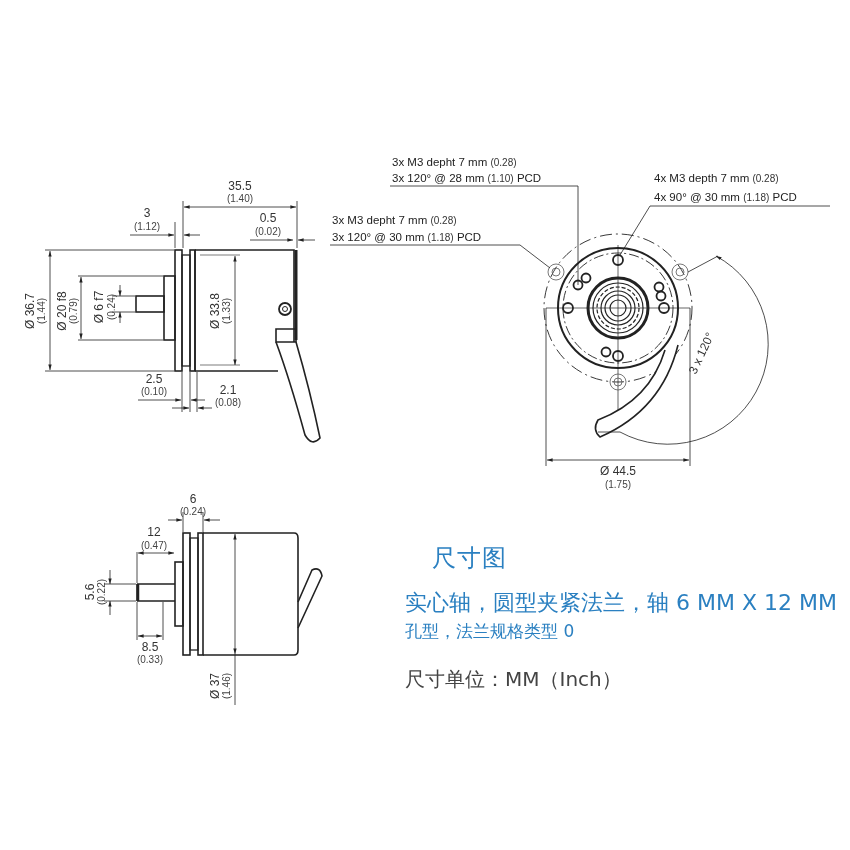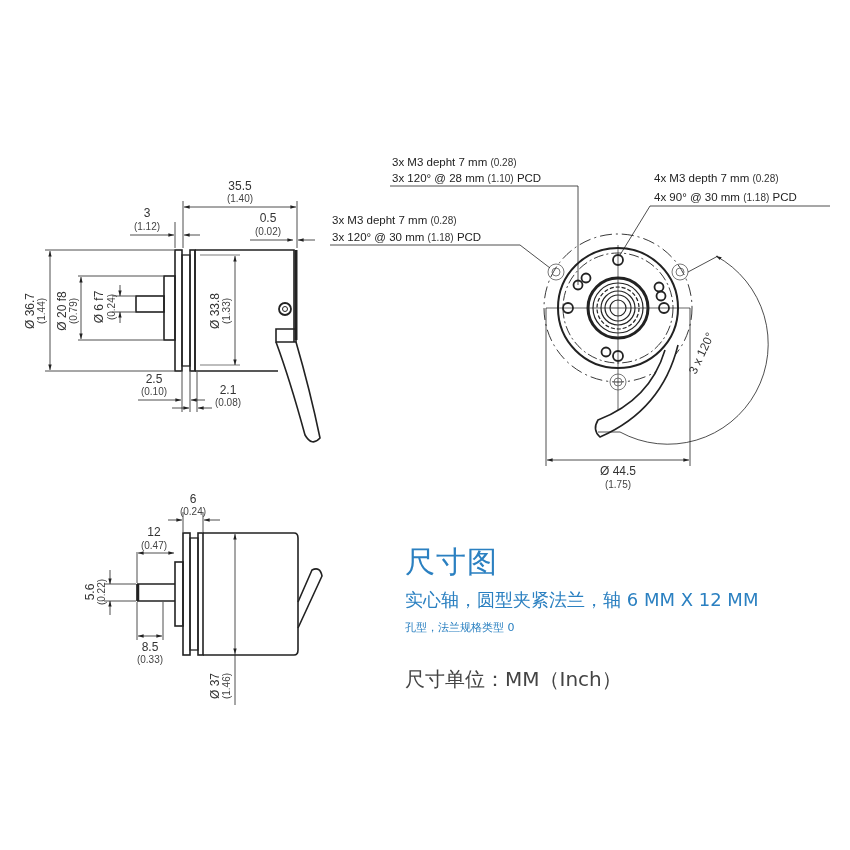--- a/index.html
+++ b/index.html
@@ -4,23 +4,23 @@
 <style>
   html, body { margin:0; padding:0; background:#ffffff; }
   body { width:850px; height:850px; position:relative; overflow:hidden; font-family:"Liberation Sans", "DejaVu Sans", sans-serif; }
   svg { position:absolute; left:0; top:0; }
   .dim { font-family:"Liberation Sans", sans-serif; fill:#333; }
   .dim-main { font-size:12px; }
   .dim-sub { font-size:10px; fill:#444; }
   .note { font-family:"Liberation Sans", sans-serif; font-size:11.5px; fill:#222; }
   .note-sub { font-size:10px; fill:#333; }
   .caption { position:absolute; left:405px; font-family:"DejaVu Sans", sans-serif; }
-  .caption-title { top:542px; font-size:30px; color:#2b80c1; letter-spacing:1px; }
-  .caption-line1 { top:588px; font-size:18px; color:#2b80c1; }
-  .caption-line2 { top:620px; font-size:11px; color:#2b80c1; }
+  .caption-title { top:542px; font-size:24px; color:#2b80c1; letter-spacing:1px;margin-left:27px; }
+  .caption-line1 { top:588px; font-size:22px; color:#2b80c1; }
+  .caption-line2 { top:620px; font-size:17px; color:#2b80c1; }
   .caption-units { top:666px; font-size:20px; color:#444; }
 </style>
 </head>
 <body>
 
 <svg width="850" height="850" viewBox="0 0 850 850">
   <defs>
     <marker id="arr" viewBox="0 0 10 10" refX="10" refY="5" markerWidth="7" markerHeight="7" orient="auto-start-reverse">
       <path d="M0,2 L10,5 L0,8 z" fill="#222"></path>
     </marker>

